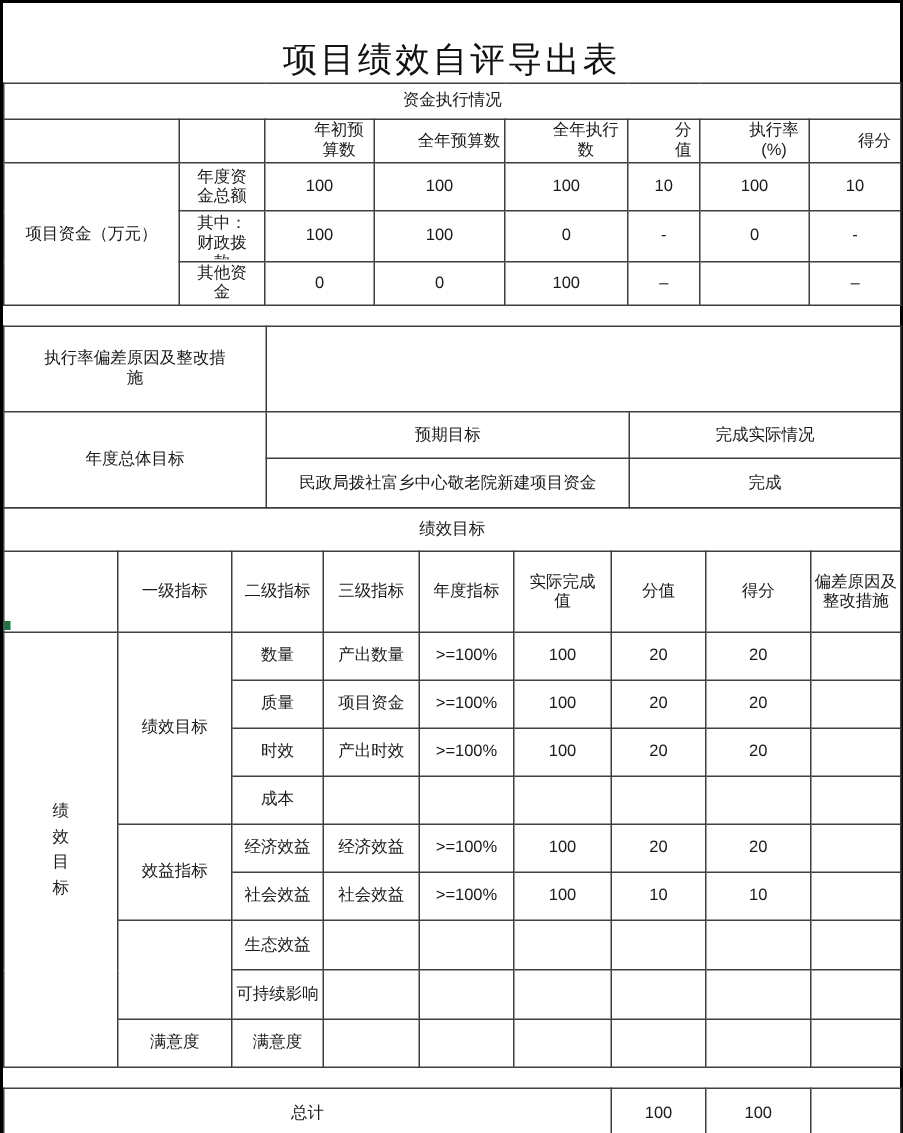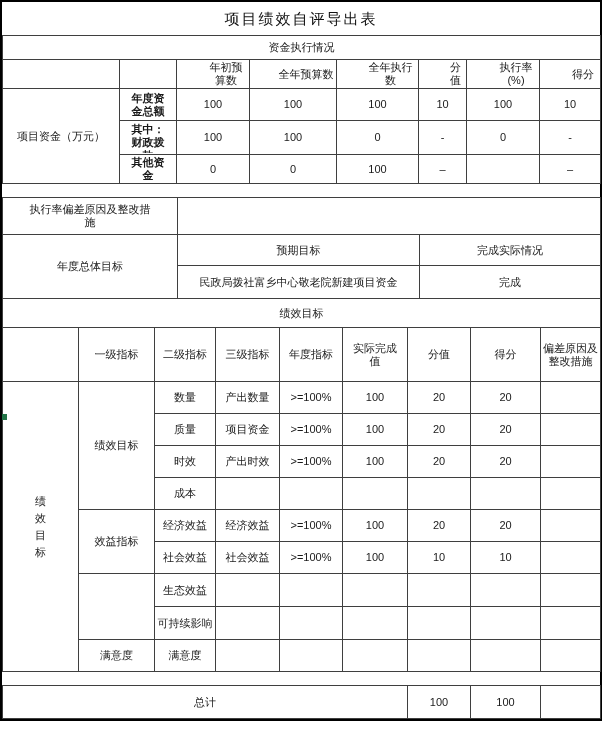--- a/index.html
+++ b/index.html
@@ -1,28 +1,28 @@
 <!DOCTYPE html>
 <html><head>
 <meta charset="utf-8">
 <style>
   * { box-sizing: border-box; margin: 0; padding: 0; }
   html,body { background:#fff; width:602px; }
   body { font-family:"Liberation Sans", sans-serif; color:#1a1a1a; }
   .sheet { position:relative; width:602px; border:2px solid #000; background:#fff; }
   .title-row { height:34px; display:flex; align-items:center; justify-content:center;
-               font-size:15px; letter-spacing:2px; font-weight:500; color:#111; }
+               font-size:23px; letter-spacing:2px; font-weight:500; color:#111;margin-top:20px; }
   table { border-collapse:collapse; table-layout:fixed; width:598px; }
   table.mt { margin-top:-1px; }
   td { border:1px solid #3f3f3f; text-align:center; vertical-align:middle;
        font-size:11px; line-height:13px; padding:1px 2px; overflow:hidden; }
   .gap { height:13px; }
-  .w36 { width:38px; margin:0 auto;font-weight:bold; }
+  .w36 { width:38px; margin:0 auto; }
   .clip { height:30px; overflow:hidden; margin:0 auto; }
-  .wrap126 { width:126px; margin:4px auto; }
+  .wrap126 { width:126px; margin:14px auto; }
   .wrap46 { width:46px; margin:0 auto; }
   .vtext { width:13px; margin:0 auto; line-height:17px; word-break:break-all; }
   .green-mark { position:absolute; left:0px; top:412px; width:5px; height:6px;
                 background:#217346; z-index:5; }
   tr.h14 td { height:14px; }
   tr.h23 td { height:23px;padding-left:28px; }
   tr.h24 td { height:24px;margin-left:16px; }
   tr.h28 td { height:28px; }
   tr.h29 td { height:29px; }
   tr.h31 td { height:31px; }

